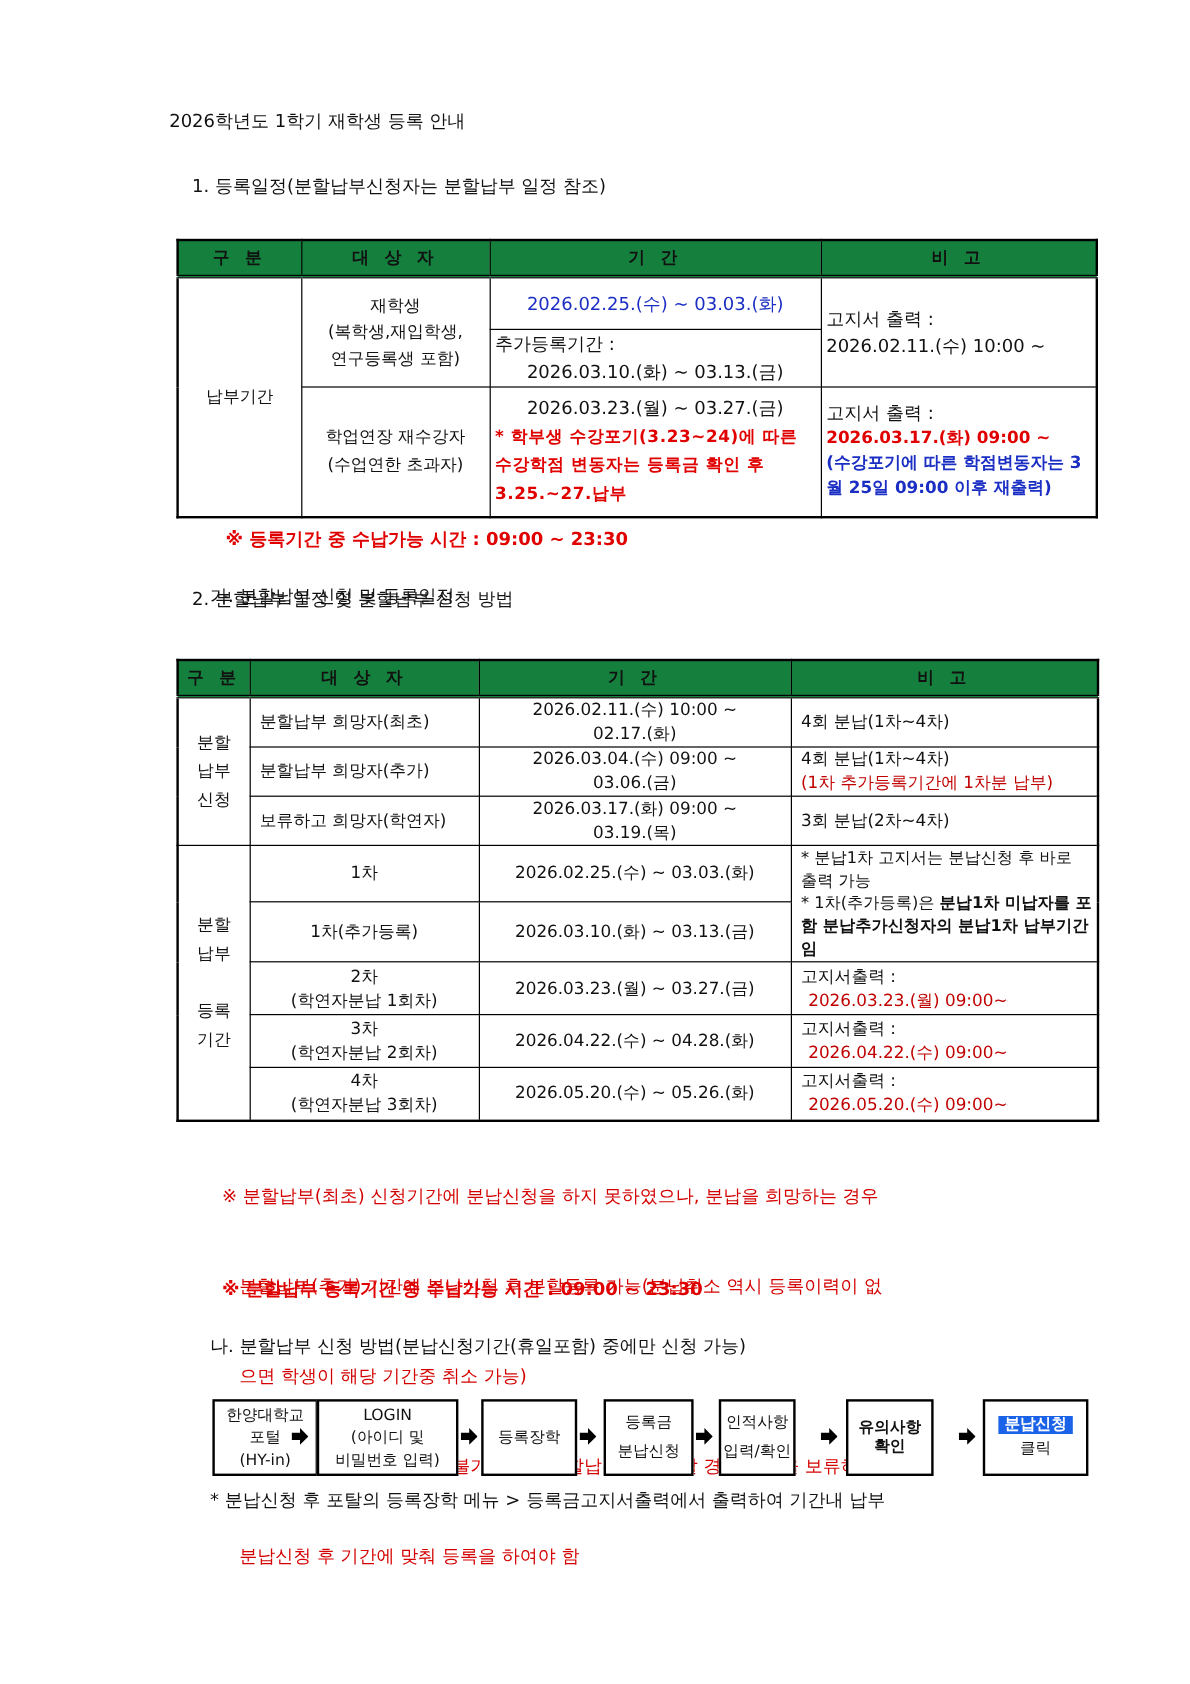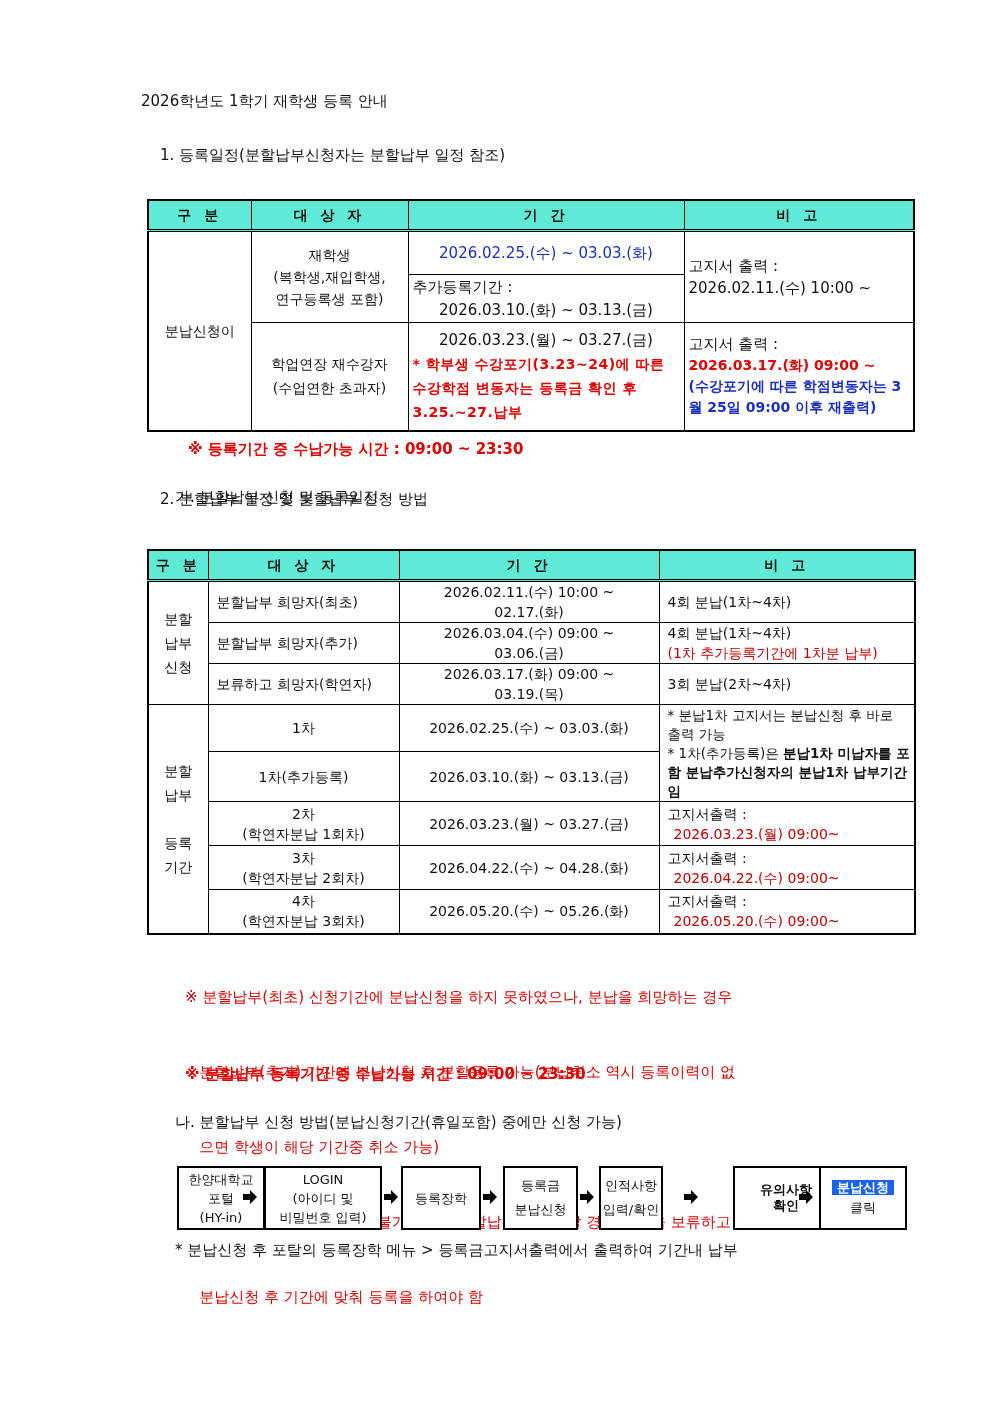--- a/index.html
+++ b/index.html
@@ -8,21 +8,21 @@
   .abs { position:absolute; }
   .txt { font-size:14px; line-height:18px; white-space:nowrap; }
   .title { left:141px; top:92px; font-size:15px; }
   .h1 { left:160px; top:146px; font-size:15px;text-align:center; }
   .h2 { left:160px; top:490px; font-size:15px; }
   .h2a { left:175px; top:488px; font-size:15px; }
   .h2b { left:175px; top:1113px; font-size:15px; }
 
   table { border-collapse:collapse; position:absolute; table-layout:fixed; }
   td, th { border:1px solid #000; padding:0 4px; font-size:14px; line-height:20px; font-weight:normal; }
-  th { background:#5eead4; letter-spacing:4px; height:28px; font-weight:bold; }
+  th { background:#15803d; letter-spacing:4px; height:28px; font-weight:bold; }
   thead tr th { border-bottom:3px double #000; }
   .outer { border:2px solid #000; }
   .c { text-align:center; }
   .l { text-align:left; }
   .blue { color:#1a2ec4; }
   .red { color:#e00000; }
   .dred { color:#c00000; }
   .bold { font-weight:bold; }
   .sm { font-size:13px; line-height:19px; }
 
@@ -50,21 +50,21 @@
   <thead>
     <tr>
       <th class="c">구 분</th>
       <th class="c">대 상 자</th>
       <th class="c">기 간</th>
       <th class="c">비 고</th>
     </tr>
   </thead>
   <tbody>
     <tr style="height:44px">
-      <td rowspan="3" class="c">분납신청이</td>
+      <td rowspan="3" class="c">납부기간</td>
       <td rowspan="2" class="c" style="line-height:22px">
         <div>재학생</div>
         <div>(복학생,재입학생,</div>
         <div>연구등록생 포함)</div>
       </td>
       <td class="c blue" style="font-size:15px">2026.02.25.(수) ~ 03.03.(화)</td>
       <td rowspan="2" class="l" style="font-size:15px; line-height:22px">
         <div>고지서 출력 :</div>
         <div>2026.02.11.(수) 10:00 ~</div>
       </td>
@@ -247,21 +247,21 @@
   </svg>
 
 <div class="flow" style="left:599px; width:64px; line-height:24px;">
   <div>인적사항</div>
   <div>입력/확인</div>
 </div>
 <svg class="arrow" style="left:684px" viewBox="0 0 14 14">
     <path d="M0 4h7V0l7 7-7 7v-4H0z" fill="#000"></path>
   </svg>
 
-<div class="flow bold" style="left:733px; width:106px; line-height:16px;">
+<div class="flow bold" style="left:705px; width:73px; line-height:16px;">
   <div>유의사항</div>
   <div>확인</div>
 </div>
 <svg class="arrow" style="left:799px" viewBox="0 0 14 14">
     <path d="M0 4h7V0l7 7-7 7v-4H0z" fill="#000"></path>
   </svg>
 
 <div class="flow" style="left:819px; width:88px; line-height:20px;">
   <div><span class="hl">분납신청</span></div>
   <div>클릭</div>

